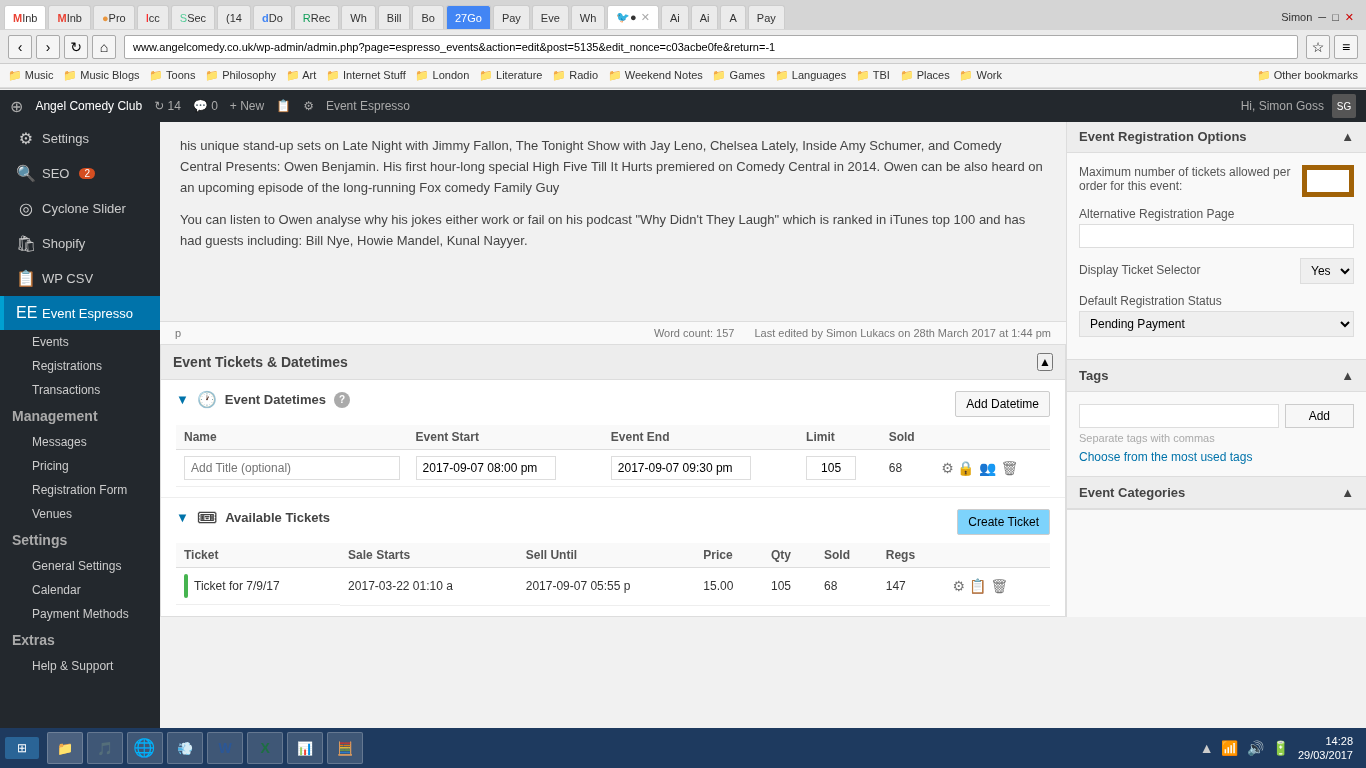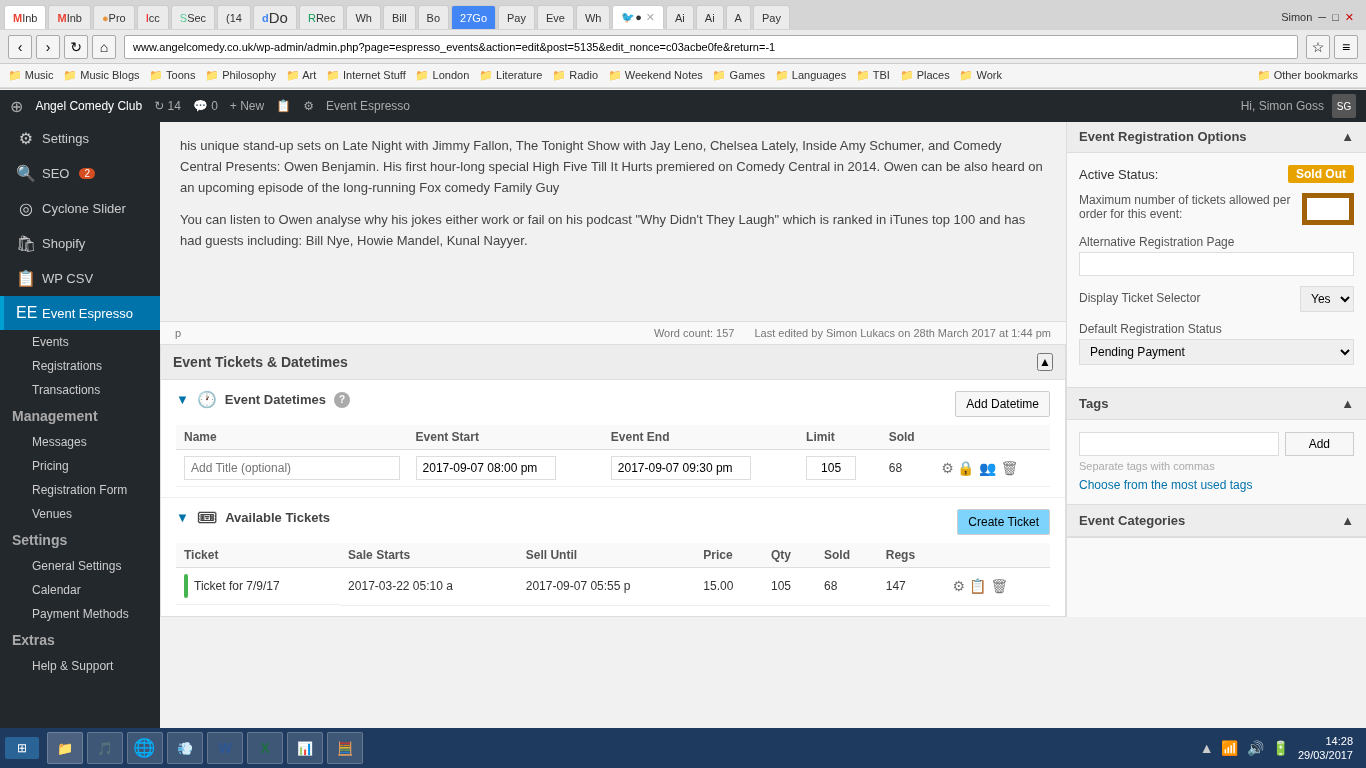--- a/index.html
+++ b/index.html
@@ -121,21 +121,21 @@
       </div>
       <div class="tab">
         <span style="color:#5c9;font-size:11px;">S</span>
         <span style="font-size:11px;"> Sec</span>
       </div>
       <div class="tab">
         <span style="font-size:11px;">(14</span>
       </div>
       <div class="tab">
         <span style="color:#4285F4;font-weight:bold;font-size:11px;">d</span>
-        <span style="font-size:15px;"> Do</span>
+        <span style="font-size:11px;"> Do</span>
       </div>
       <div class="tab">
         <span style="color:#0F9D58;font-size:11px;">R</span>
         <span style="font-size:11px;"> Rec</span>
       </div>
       <div class="tab">
         <span style="font-size:11px;"> Wh</span>
       </div>
       <div class="tab">
         <span style="font-size:11px;"> Bill</span>
@@ -377,21 +377,21 @@
                     <th>Regs</th>
                     <th></th>
                   </tr>
                 </thead>
                 <tbody>
                   <tr>
                     <td style="display:flex;align-items:center;gap:6px;">
                       <span style="display:inline-block;width:4px;height:24px;background:#46b450;border-radius:2px;"></span>
                       <span>Ticket for 7/9/17</span>
                     </td>
-                    <td>2017-03-22 05:10 a</td>
+                    <td>2017-03-22 01:10 a</td>
                     <td>2017-09-07 05:55 p</td>
                     <td>15.00</td>
                     <td>105</td>
                     <td>68</td>
                     <td>147</td>
                     <td>
                       <div class="action-icons">
                         <span class="action-icon">⚙</span>
                         <span class="action-icon">📋</span>
                         <span class="action-icon">🗑</span>
@@ -405,24 +405,20 @@
         </div>
 
         <div class="right-sidebar">
 
           <div class="right-panel">
             <div class="right-panel-header">
               <span>Event Registration Options</span>
               <span>▲</span>
             </div>
             <div class="right-panel-body">
-              <div class="status-row">
-                <span>Active Status:</span>
-                <span class="sold-out-badge">Sold Out</span>
-              </div>
 
               <div class="form-row">
                 <div style="display:flex;align-items:flex-start;gap:10px;justify-content:space-between;">
                   <label class="form-label">Maximum number of tickets allowed per order for this event:</label>
                   <input type="text" class="form-input-sm" value="10" style="width: 50px; flex-shrink: 0;">
                 </div>
               </div>
 
               <div class="form-row">
                 <label class="form-label">Alternative Registration Page</label>

